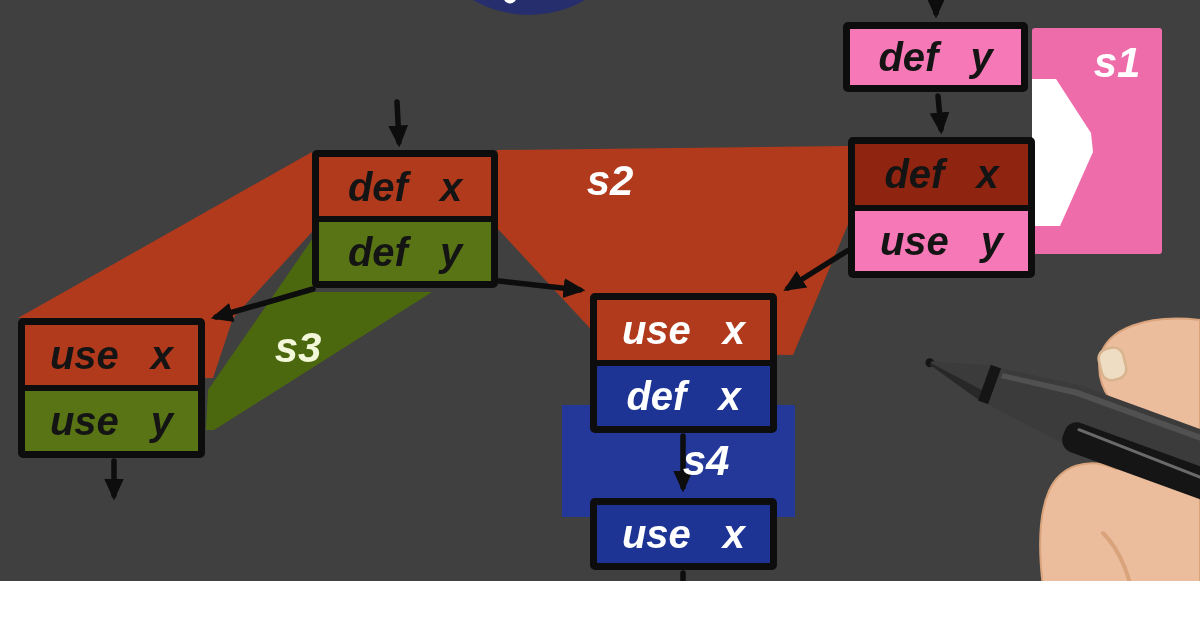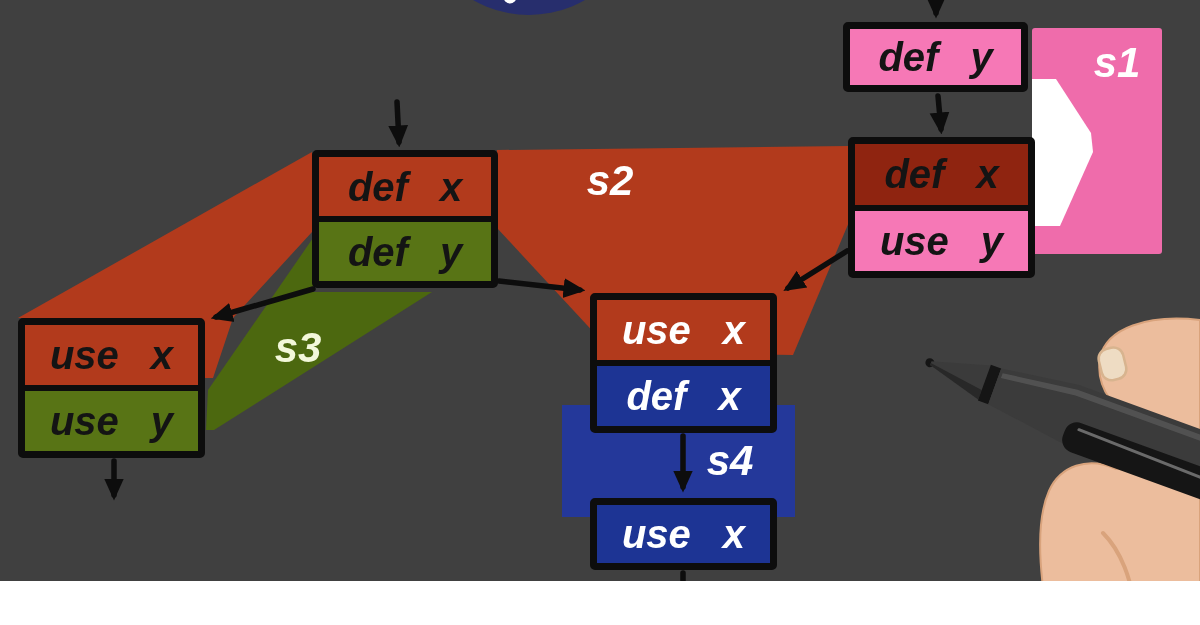--- a/index.html
+++ b/index.html
@@ -39,21 +39,21 @@
 
   
   .chain-label{
     position:absolute;z-index:6;width:64px;text-align:center;
     font-size:42px;line-height:1;font-style:italic;font-weight:600;
     color:var(--label-white,#ffffff);
   }
   #lbl-s1{left:1085px;top:42px;}
   #lbl-s2{left:578px;top:160px;}
   #lbl-s3{left:266px;top:302px;color:var(--label-pale,#f3f8da);margin-top:25px;}
-  #lbl-s4{left:698px;top:440px;}
+  #lbl-s4{left:674px;top:440px;}
 
   
   .b-red{fill:var(--red,#b23a1c);}
   .b-greenband{fill:var(--green-band,#4c680f);}
   .b-pinkband{fill:var(--pink-band,#ef6cab);}
   .b-blueband{fill:var(--blue-band,#24389a);}
   .b-navy{fill:var(--navy,#272e6d);}
   .b-white{fill:#ffffff;}
   .arrow{stroke:var(--ink,#0d0d0d);stroke-width:5.5;fill:none;stroke-linecap:round;}
 

